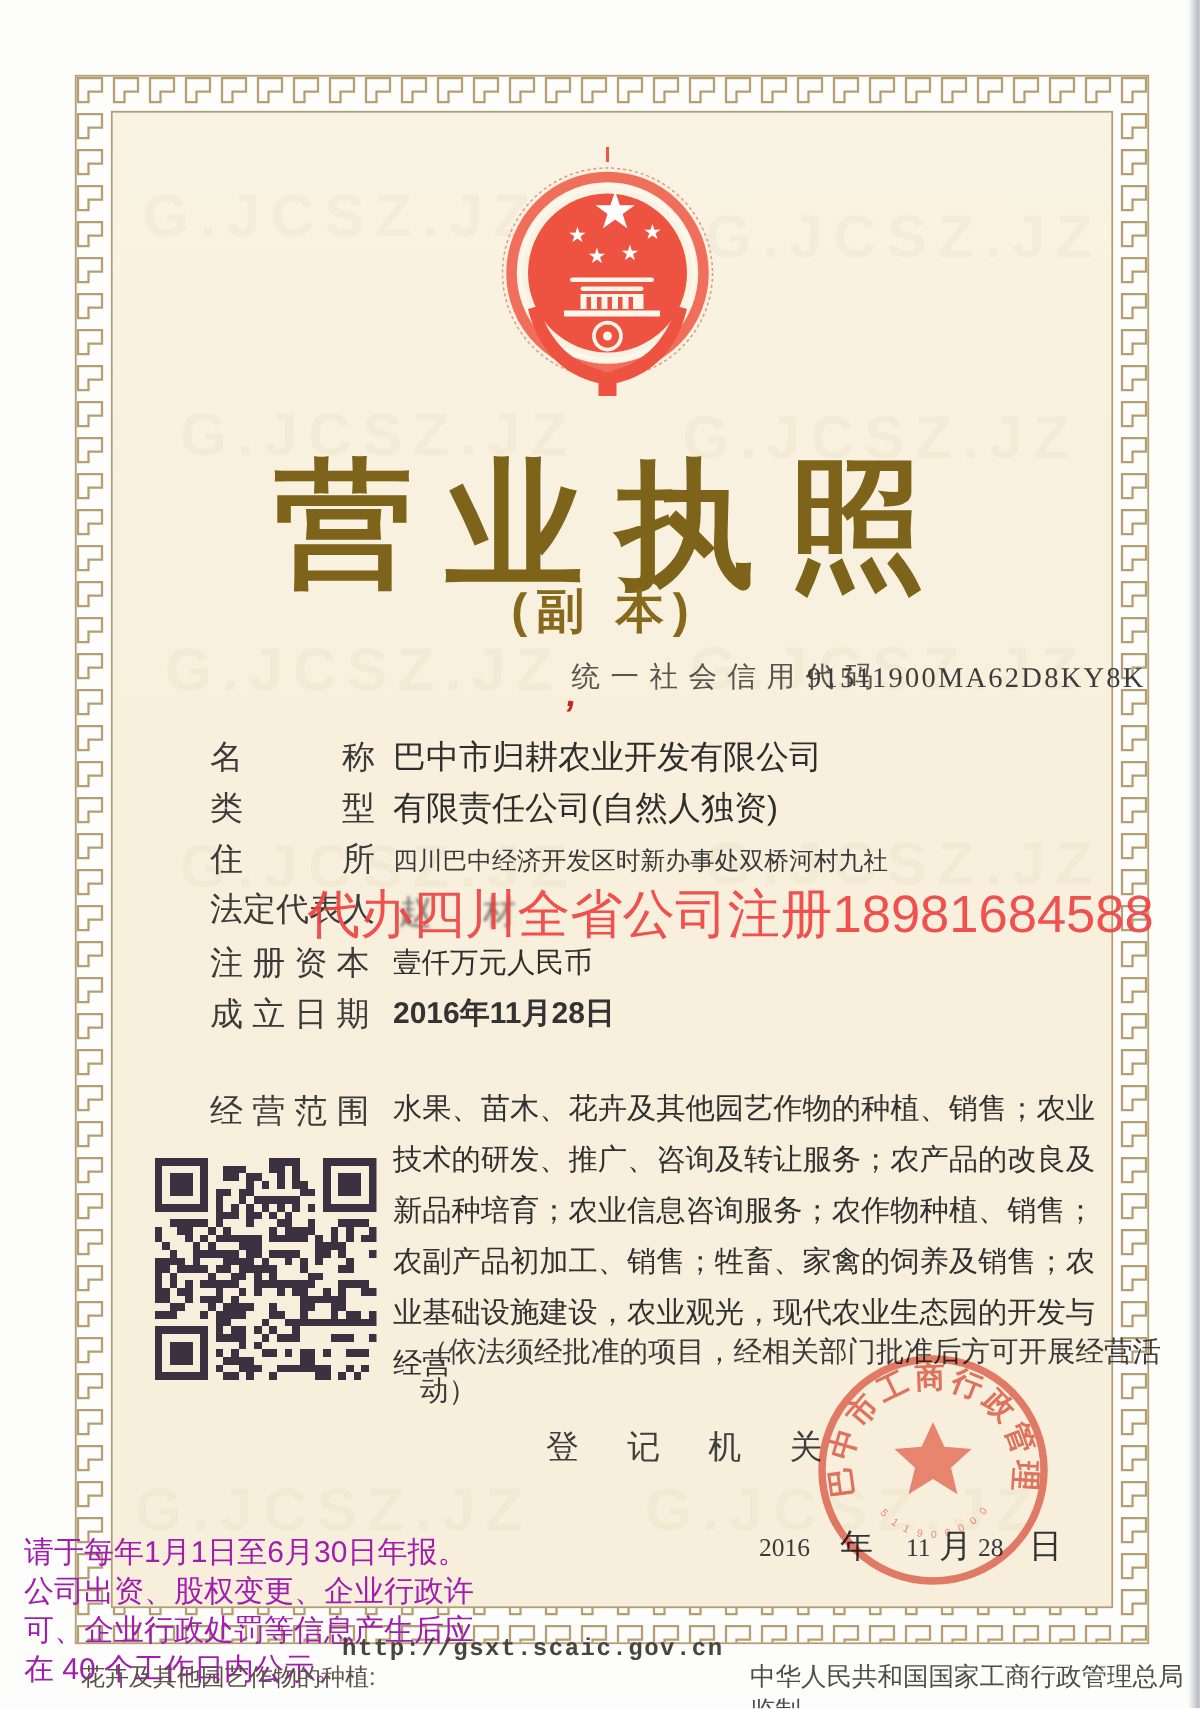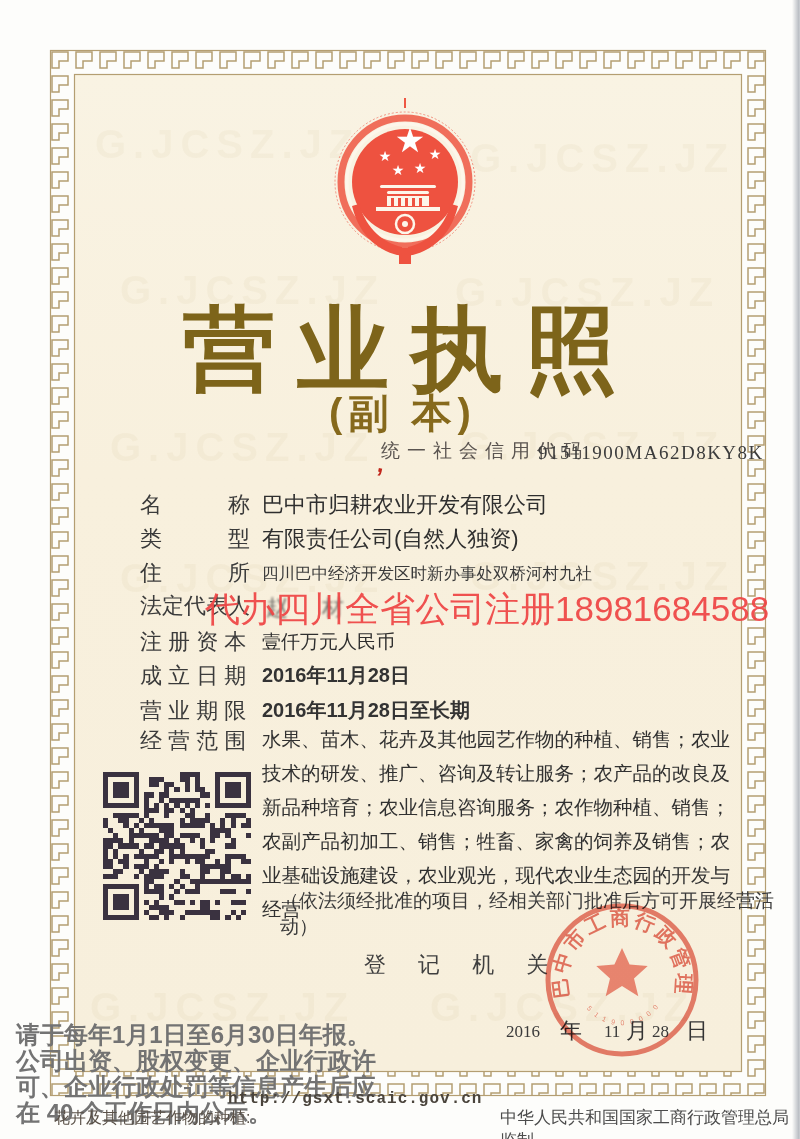--- a/index.html
+++ b/index.html
@@ -16,21 +16,21 @@
   
   .bg-letters { position:absolute; z-index:3; font-size:40px; font-weight:bold;
     letter-spacing:7px; color:#a98f4e; opacity:0.055; white-space:nowrap; }
 
   .emblem { position:absolute; left:330px; top:98px; z-index:4; }
 
   .title { position:absolute; left:0; top:288px; width:800px; text-align:center; z-index:4;
     font-size:92px; font-weight:bold; color:#7d641a; letter-spacing:22px; text-indent:22px;
     font-family:"Liberation Sans", sans-serif; }
   .subtitle { position:absolute; left:0; top:386px; width:800px; text-align:center; z-index:4;
-    font-size:40px; font-weight:bold; color:#86691c; letter-spacing:6px; text-indent:6px; }
+    font-size:32px; font-weight:bold; color:#86691c; letter-spacing:6px; text-indent:6px; }
 
   .code-label { position:absolute; left:345px; top:438px; z-index:4; font-size:19px;
     color:#5a5450; letter-spacing:7px;margin-left:36px; }
   .code-value { position:absolute; left:538px; top:442px; z-index:4; font-size:19px;
     color:#3c3c3c; letter-spacing:1.5px; font-family:"Liberation Serif", serif; }
   .stray-mark { position:absolute; left:378px; top:450px; z-index:4; font-size:24px;
     color:#c2271c; transform:rotate(12deg); font-weight:bold; }
 
   .field-row { position:absolute; left:140px; z-index:4; display:flex; align-items:flex-start; }
   .field-label { width:112px; flex:0 0 112px; font-size:22px; color:#3b3b3b; white-space:nowrap; }
@@ -52,22 +52,22 @@
 
   .reg-label { position:absolute; left:364px; top:950px; z-index:4; font-size:22px;
     color:#3f3f3f; letter-spacing:13px; }
 
   .seal { position:absolute; left:538px; top:896px; z-index:7; mix-blend-mode:multiply; opacity:.9; }
 
   .date-row { position:absolute; left:0; top:0; z-index:5; color:#333; }
   .d-num { font-family:"Liberation Serif", serif; font-size:17px; color:#3a3a3a; }
   .d-cjk { font-size:22px; color:#333; }
 
-  .footer-left { position:absolute; left:16px; top:1022px; z-index:8; font-size:24px;
-    font-weight:bold; color:#737373; line-height:26px; white-space:nowrap; }
+  .footer-left { position:absolute; left:16px; top:1022px; z-index:8; font-size:20px;
+    font-weight:normal; color:#a21caf; line-height:26px; white-space:nowrap; }
   .footer-url { position:absolute; left:228px; top:1090px; z-index:8; font-size:16px;
     font-family:"Liberation Mono", monospace; color:#4a443c; letter-spacing:1px; font-weight:bold; }
   .footer-syslabel { position:absolute; left:54px; top:1108px; z-index:8; font-size:16px; color:#5a5148; }
   .footer-producer { position:absolute; left:500px; top:1106px; z-index:8; font-size:17px; color:#4c4c4c; }
 
   .paper-edge { position:absolute; right:0; top:0; width:8px; height:1139px; z-index:9;
     background:linear-gradient(90deg, rgba(180,184,190,0) 0%, #b9bdc3 85%, #cfd2d6 100%); }
 </style>
 </head>
 <body>
@@ -152,24 +152,20 @@
   </div>
   <span class="frag" style="left:266px;top:593px">赵</span>
   <span class="frag" style="left:322px;top:593px">材</span>
   <div class="field-row" style="top:627px">
     <span class="field-label">注 册 资 本</span>
     <span class="field-value v-cap">壹仟万元人民币</span>
   </div>
   <div class="field-row" style="top:661px">
     <span class="field-label">成 立 日 期</span>
     <span class="field-value v-date">2016年11月28日</span>
-  </div>
-  <div class="field-row" style="top:696px">
-    <span class="field-label">营 业 期 限</span>
-    <span class="field-value v-date">2016年11月28日至长期</span>
   </div>
   <div class="field-row" style="top:726px">
     <span class="field-label">经 营 范 围</span>
   </div>
   <div class="scope-text">水果、苗木、花卉及其他园艺作物的种植、销售；农业技术的研发、推广、咨询及转让服务；农产品的改良及新品种培育；农业信息咨询服务；农作物种植、销售；农副产品初加工、销售；牲畜、家禽的饲养及销售；农业基础设施建设，农业观光，现代农业生态园的开发与经营</div>
   <div class="scope-note">（依法须经批准的项目，经相关部门批准后方可开展经营活动）</div>
 
   <div class="watermark-line">代办四川全省公司注册18981684588</div>
 
   <svg id="qr" class="qr" width="148" height="148" viewBox="0 0 29 29" shape-rendering="crispEdges">

